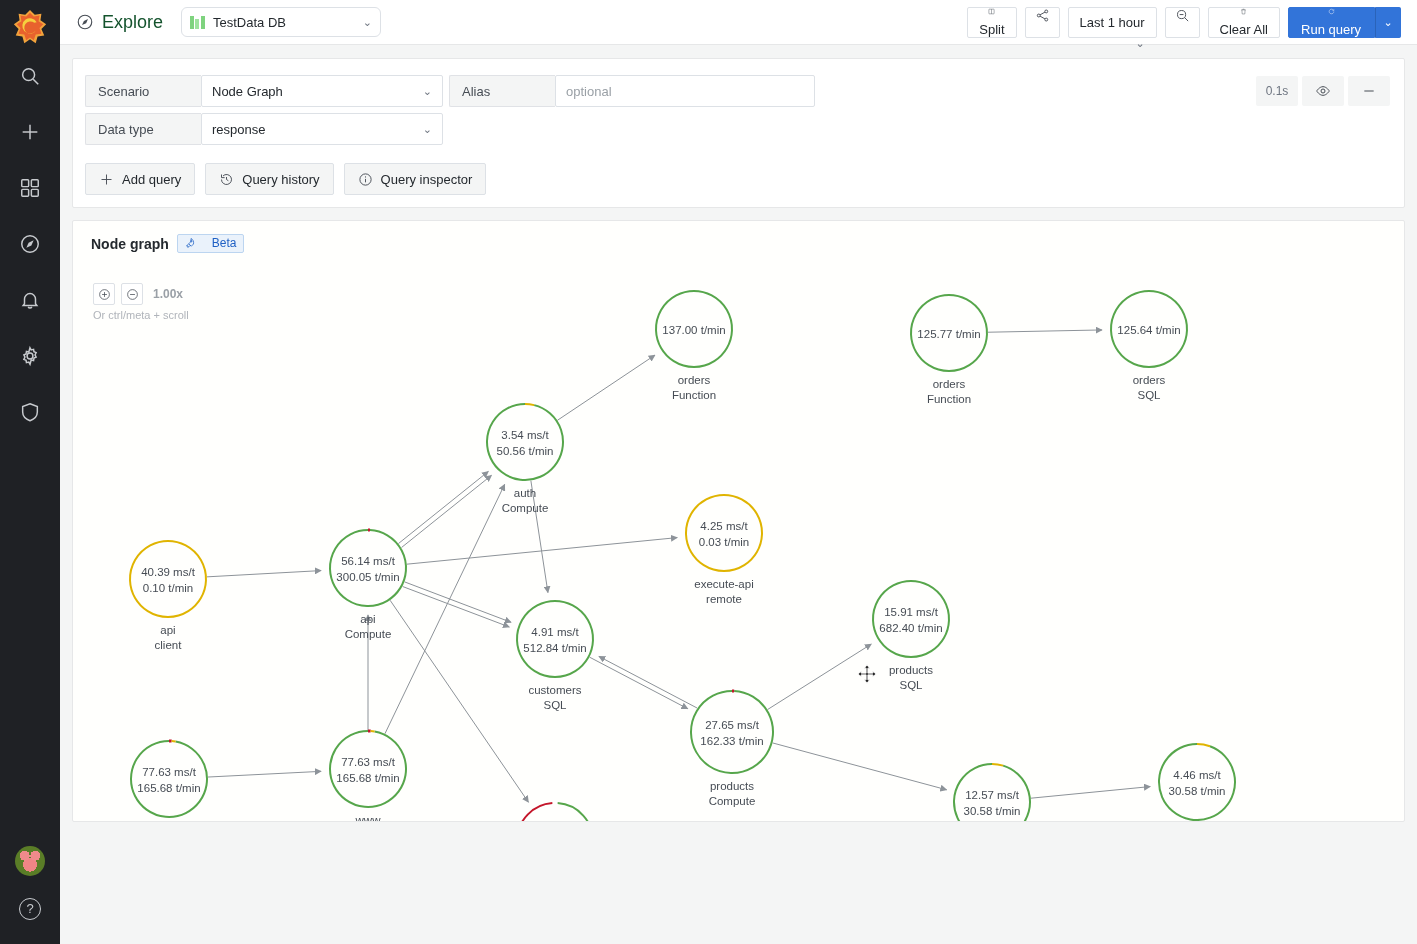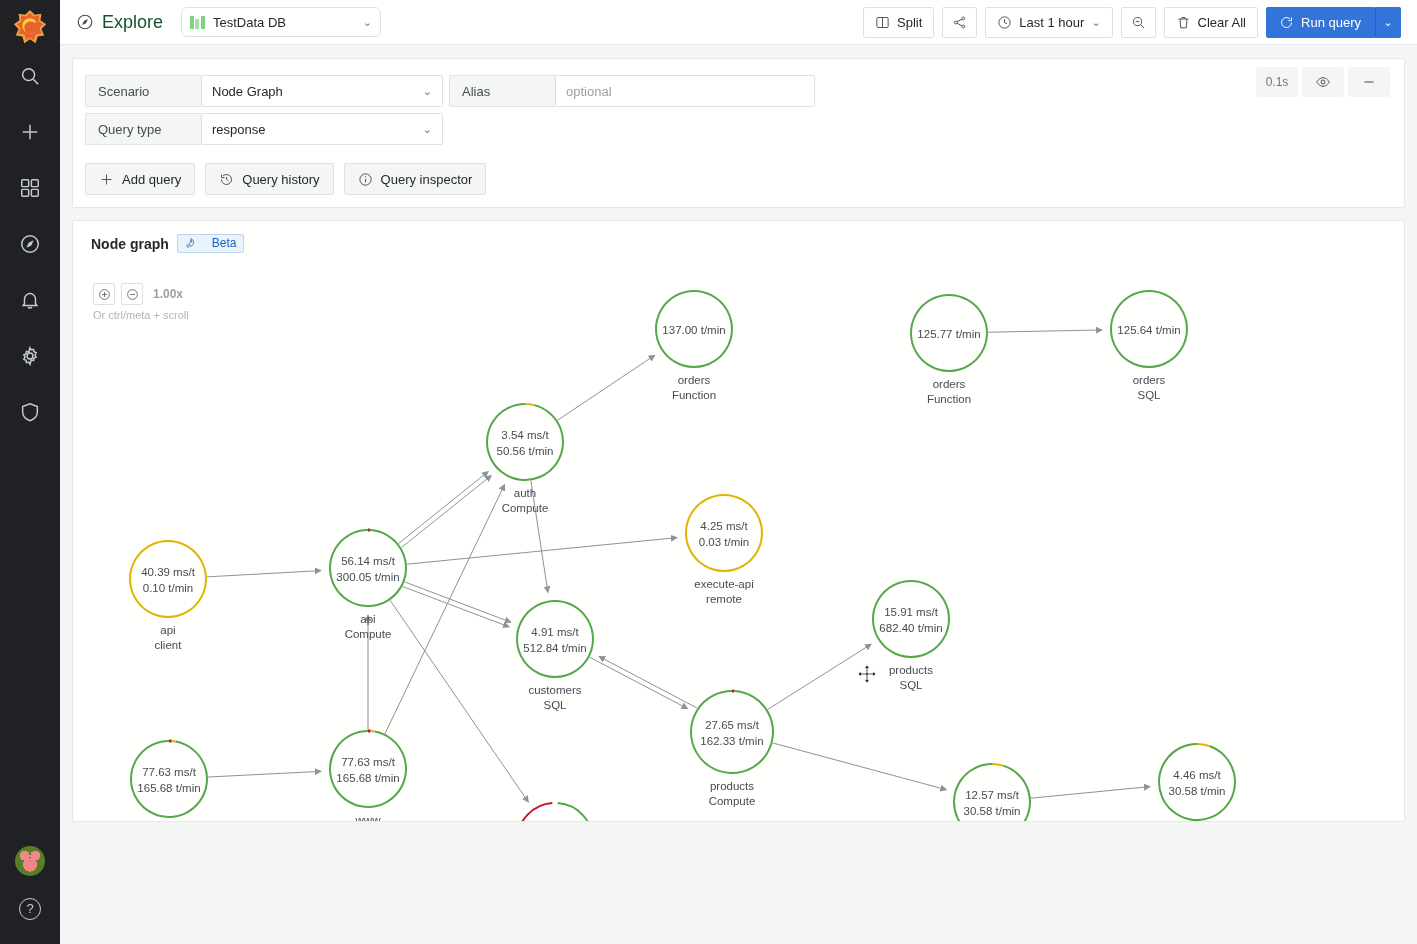--- a/index.html
+++ b/index.html
@@ -54,21 +54,21 @@
   .ds-logo { width: 15px; height: 13px; display:block;
     background: linear-gradient(#7fd37f,#7fd37f) left/4px 13px no-repeat,
                 linear-gradient(#9ee39e,#9ee39e) 5px 3px/4px 10px no-repeat,
                 linear-gradient(#7fd37f,#7fd37f) right/4px 13px no-repeat; }
   .caret { margin-left: auto; color: #6e7580; font-size: 11px; }
 
   #topbar .right { margin-left: auto; display: flex; align-items: center; gap: 8px; }
   .tb-btn {
     height: 31px; border: 1px solid #dde1e6; border-radius: 2px; background: #fff;
     display: flex; align-items: center; gap: 7px; padding: 0 11px;
-    font-size: 13px; color: #24292e; cursor: pointer; white-space: nowrap;
+    font-size: 13px; color: #24292e; cursor: pointer; white-space: nowrap; flex-direction: column;
   }
   .tb-btn svg { width: 15px; height: 15px; stroke: #464c54; stroke-width: 1.5; fill: none; }
   .tb-btn.icon-only { padding: 0 9px; }
   .tb-btn.primary {
     background: #3274d9; border-color: #3274d9; color: #fff; padding: 0 13px 0 12px; border-radius: 2px 0 0 2px;
   }
   .tb-btn.primary svg { stroke: #fff; }
   .tb-split {
     background: #3274d9; border: 1px solid #3274d9; border-left: 1px solid #2a63b9; border-radius: 0 2px 2px 0;
     height: 31px; width: 26px; color: #fff; font-size: 11px;
@@ -101,21 +101,21 @@
     font-family: "Liberation Sans", sans-serif;
   }
   .txt::placeholder { color: #9aa0a6; }
   .btn-row { display: flex; gap: 10px; margin: 18px 0 0 12px; }
   .q-btn {
     height: 32px; background: #f4f5f5; border: 1px solid #dde1e6; border-radius: 2px;
     display: flex; align-items: center; gap: 8px; padding: 0 13px;
     font-size: 13px; color: #24292e; cursor: pointer;
   }
   .q-btn svg { width: 15px; height: 15px; stroke: #464c54; stroke-width: 1.5; fill: none; }
-  .q-right { position: absolute; right: 14px; top: 8px; display: flex; gap: 4px; align-items: center; }
+  .q-right { position: absolute; right: 14px; top: 17px; display: flex; gap: 4px; align-items: center; }
   .q-chip {
     height: 30px; min-width: 42px; background: #f4f5f5; border-radius: 2px;
     display: flex; align-items: center; justify-content: center;
     font-size: 12px; color: #6e7580; padding: 0 9px; cursor: pointer;
   }
   .q-chip svg { width: 16px; height: 16px; stroke: #464c54; stroke-width: 1.5; fill: none; }
 
   
   #graph-panel {
     position: absolute; left: 72px; top: 220px; width: 1333px; height: 602px;
@@ -280,21 +280,21 @@
   <div class="row first">
     <div class="lbl">Scenario</div>
     <div class="sel">
       <span>Node Graph</span>
       <span class="caret">⌄</span>
     </div>
     <div class="lbl" style="margin-left:6px;min-width:106px;">Alias</div>
     <input class="txt" type="text" placeholder="optional" style="">
   </div>
   <div class="row second">
-    <div class="lbl">Query type</div>
+    <div class="lbl">Data type</div>
     <div class="sel">
       <span>response</span>
       <span class="caret">⌄</span>
     </div>
   </div>
 
   <div class="btn-row">
     <div class="q-btn">
       <svg viewBox="0 0 24 24">
           <line x1="12" y1="4" x2="12" y2="20"></line>

